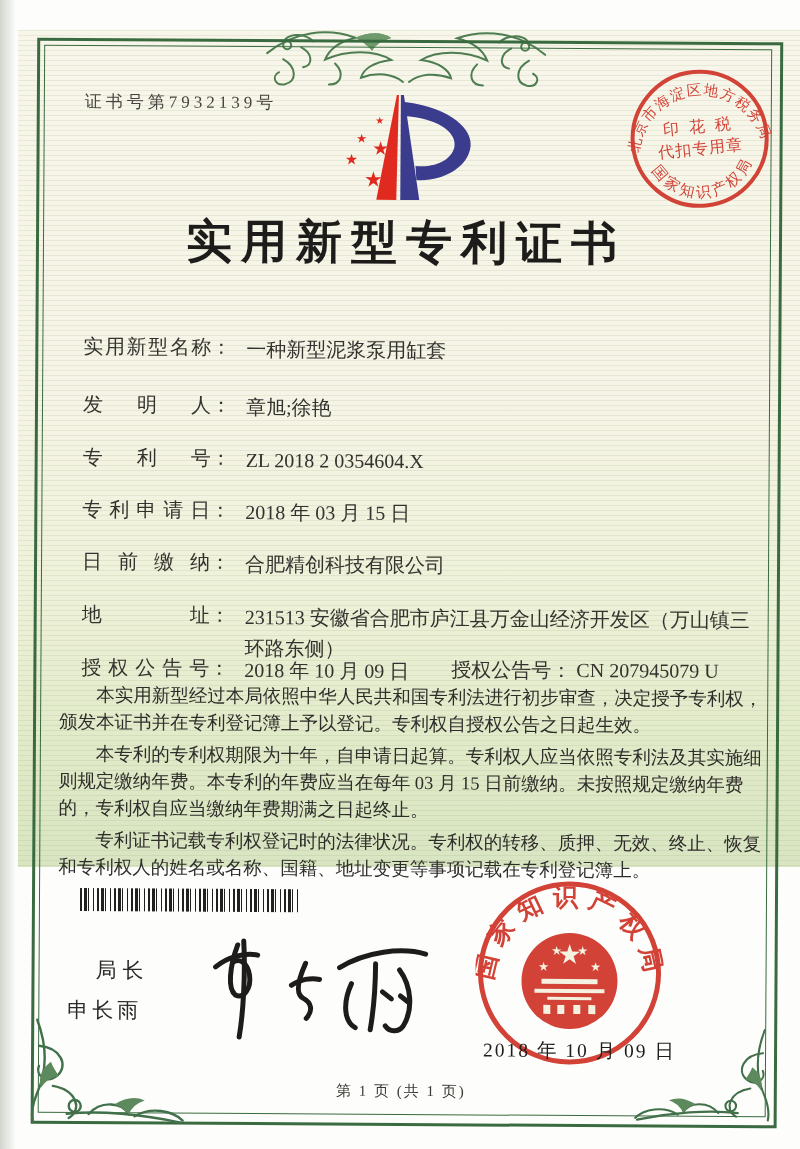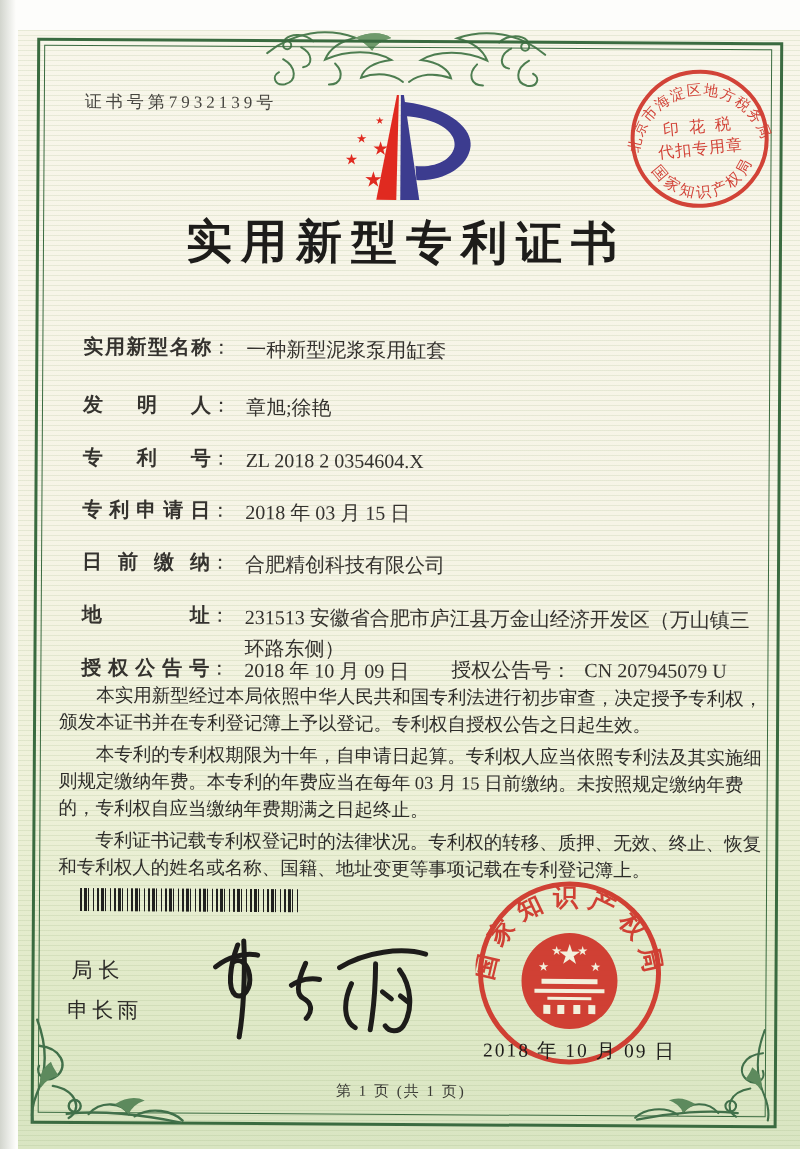--- a/index.html
+++ b/index.html
@@ -7,52 +7,52 @@
     width:800px;height:1149px;position:relative;overflow:hidden;
     background:#fdfdfb;
     font-family:"Liberation Serif","DejaVu Serif",serif;
   }
   body::before{ 
     content:"";position:absolute;left:0;top:0;width:16px;height:1149px;
     background:linear-gradient(90deg,rgba(110,120,100,.30),rgba(110,120,100,0));
     z-index:9;pointer-events:none;
   }
   .sheet{
-    position:absolute;left:18px;top:30px;width:782px;height:1119px;
+    position:absolute;left:18px;top:30px;width:782px;height:837px;
     background:
       repeating-linear-gradient(180deg, rgba(130,160,100,.15) 0 1px, rgba(0,0,0,0) 1px 5px),
       linear-gradient(180deg,#f8f6ea 0%,#f6f4e6 45%,#eef1d9 68%,#e1eac9 85%,#d9e5c2 100%);
   }
   .tilt{position:absolute;inset:0;transform:rotate(.35deg);transform-origin:390px 540px;}
   .border-outer{position:absolute;left:16px;top:10px;width:740px;height:1080px;
     border:3px solid #3a6b40;}
   .border-inner{position:absolute;left:23px;top:17px;width:726px;height:1066px;
     border:1px solid #3a6b40;}
   .cert-no{position:absolute;left:64px;top:62px;font-size:17px;letter-spacing:4px;color:#45443f;}
   .logo{position:absolute;left:300px;top:62px;}
   .stamp-top{position:absolute;left:600px;top:28px;opacity:.92;transform:rotate(-6deg);}
   .title{position:absolute;left:0;top:182px;width:772px;text-align:center;
     font-size:46px;font-weight:700;letter-spacing:9px;color:#1d1c1a;}
   .frow{position:absolute;left:64px;font-size:20px;color:#34322e;white-space:nowrap;}
   .flabel{display:inline-block;width:128px;text-align:justify;text-align-last:justify;
-    -moz-text-align-last:justify;text-justify:inter-character;vertical-align:top;font-weight:bold;}
+    -moz-text-align-last:justify;text-justify:inter-character;vertical-align:top;}
   .fcolon{display:inline-block;vertical-align:top;}
   .fvalue{display:inline-block;margin-left:10px;vertical-align:top;white-space:normal;
     width:520px;line-height:31px;}
   .grant-no{position:absolute;left:434px;top:626px;font-size:20px;color:#34322e;white-space:nowrap;}
   .paras{position:absolute;left:42px;top:654px;width:706px;font-size:18.5px;
     line-height:27px;color:#2e2d2a;}
   .paras p{margin:0 0 5px 0;text-indent:2em;}
   .barcode{position:absolute;left:64px;top:860px;width:220px;height:23px;
     background:repeating-linear-gradient(90deg,
       #20201e 0 2px, rgba(0,0,0,0) 2px 4px,
       #20201e 4px 7px, rgba(0,0,0,0) 7px 8px,
       #20201e 8px 9px, rgba(0,0,0,0) 9px 13px,
       #20201e 13px 14px, rgba(0,0,0,0) 14px 17px);}
-  .officer-title{position:absolute;left:56px;top:928px;font-size:21px;letter-spacing:6px;color:#2b2a27;}
+  .officer-title{position:absolute;left:80px;top:928px;font-size:21px;letter-spacing:6px;color:#2b2a27;}
   .officer-name{position:absolute;left:52px;top:968px;font-size:21px;letter-spacing:4px;color:#2b2a27;}
   .signature{position:absolute;left:170px;top:902px;}
   .seal-bottom{position:absolute;left:460px;top:848px;opacity:.93;}
   .seal-date{position:absolute;left:468px;top:1006px;font-size:19.5px;letter-spacing:2px;color:#1e1d1b;}
   .footer{position:absolute;left:0;top:1052px;width:772px;text-align:center;
     font-size:15px;letter-spacing:2px;color:#3a3a35;}
   .band{position:absolute;left:240px;top:-16px;}
   .corner-bl{position:absolute;left:8px;top:990px;}
   .corner-br{position:absolute;left:594px;top:992px;transform:scaleX(-1);}
 </style>
@@ -166,21 +166,21 @@
   <div class="frow" style="top:573px">
     <span class="flabel">地址</span><span class="fcolon">：</span>
     <span class="fvalue">231513 安徽省合肥市庐江县万金山经济开发区（万山镇三环路东侧）</span>
   </div>
   <div class="frow" style="top:626px">
     <span class="flabel">授权公告号</span><span class="fcolon">：</span>
     <span class="fvalue">2018 年 10 月 09 日</span>
   </div>
   <div class="grant-no">
     <span>授权公告号</span><span>：</span>
-    <span style="margin-left:8px">CN 207945079 U</span>
+    <span style="">CN 207945079 U</span>
   </div>
 
   <div class="paras">
     <p>本实用新型经过本局依照中华人民共和国专利法进行初步审查，决定授予专利权，颁发本证书并在专利登记簿上予以登记。专利权自授权公告之日起生效。</p>
     <p>本专利的专利权期限为十年，自申请日起算。专利权人应当依照专利法及其实施细则规定缴纳年费。本专利的年费应当在每年 03 月 15 日前缴纳。未按照规定缴纳年费的，专利权自应当缴纳年费期满之日起终止。</p>
     <p>专利证书记载专利权登记时的法律状况。专利权的转移、质押、无效、终止、恢复和专利权人的姓名或名称、国籍、地址变更等事项记载在专利登记簿上。</p>
   </div>
 
   <div class="barcode"></div>
 

